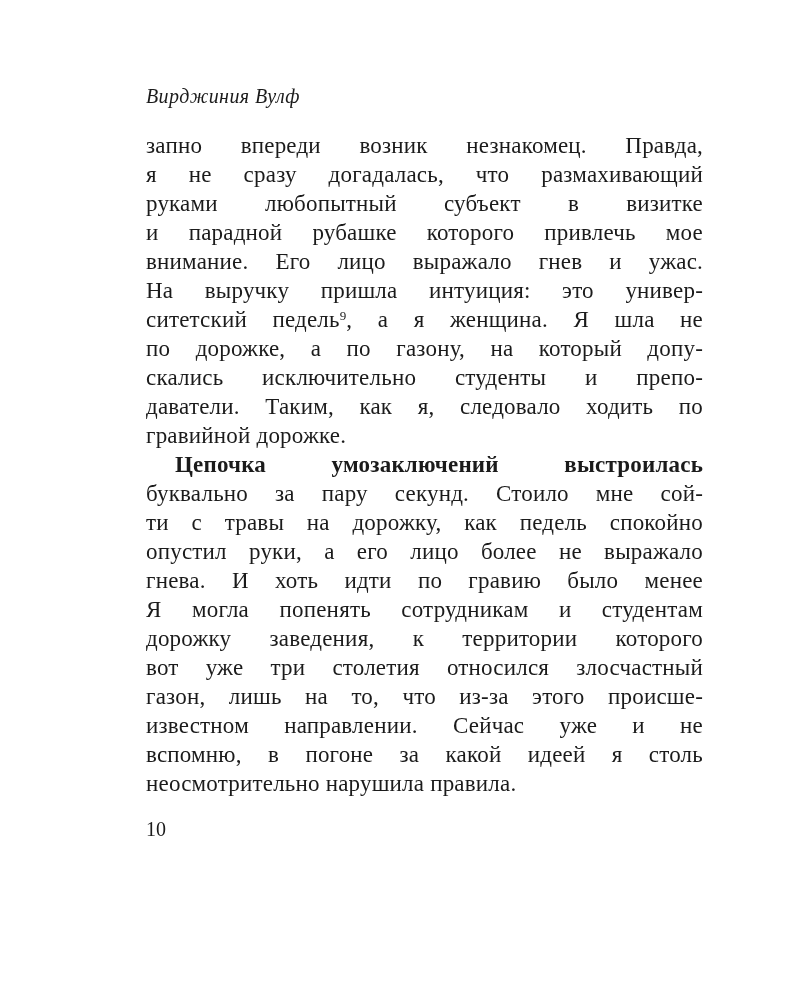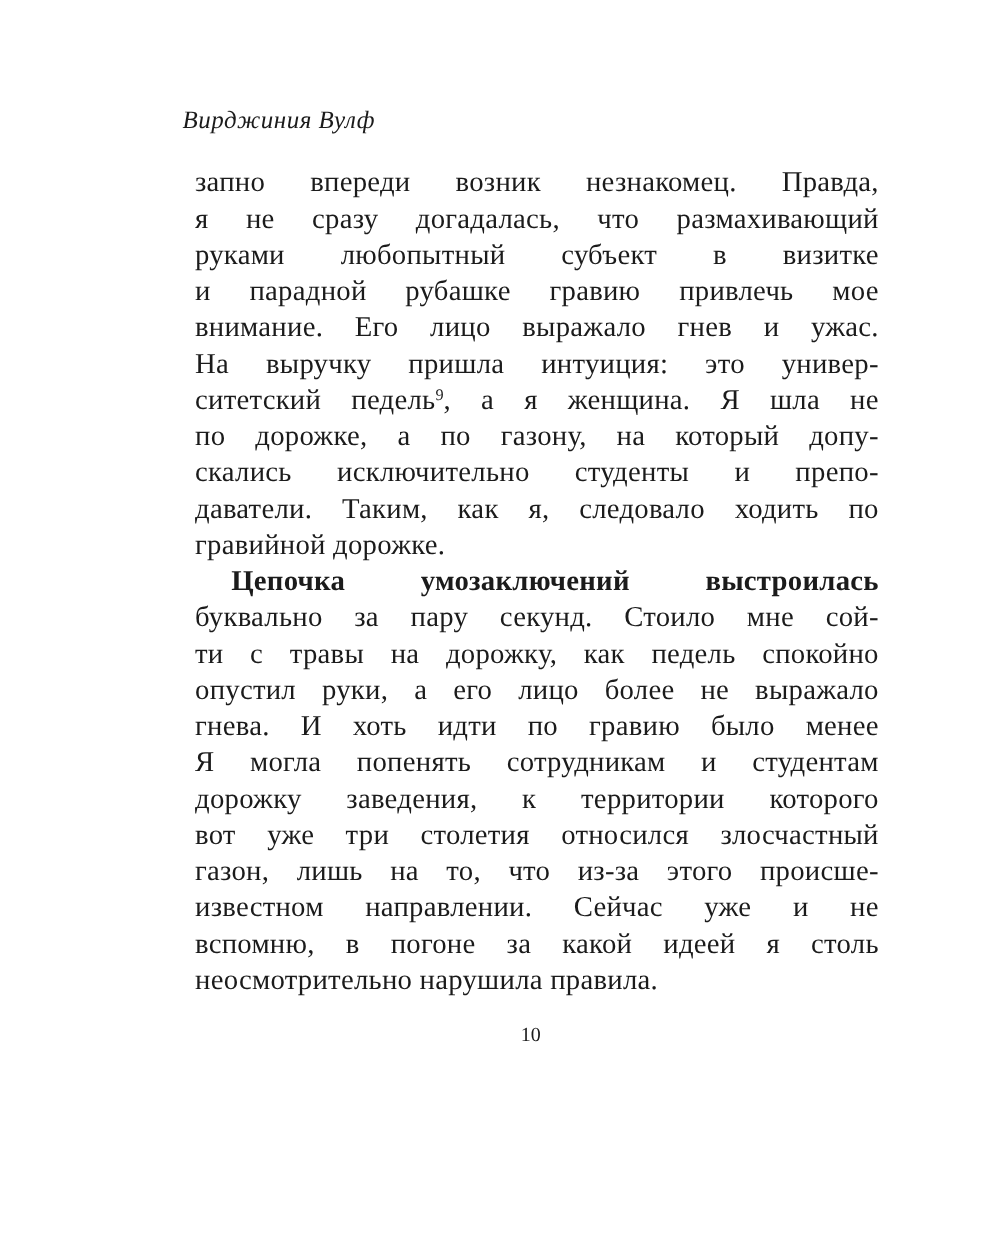--- a/index.html
+++ b/index.html
@@ -31,58 +31,56 @@
   .body-text {
     margin-top: 23px;
     font-size: 23px;
     line-height: 29px;
   }
   .line {
     text-align: justify;
     text-align-last: justify;
     letter-spacing: 0.2px;
     white-space: nowrap; 
-    margin-left: 10px;
   }
   .line.justified { white-space: normal; }
   .line.para-end {
     text-align-last: left;
     white-space: normal;
   }
   .line.indent {
     text-indent: 29px;
     font-weight: bold;
   }
   .line sup {
     font-size: 13px;
     line-height: 0;
     vertical-align: 7px;
     letter-spacing: 0;
   }
   .page-number {
     margin-top: 19px;
-    font-size: 16px;
+    font-size: 20px;
     line-height: 24px;
-    text-align: center;
   }
 </style>
 </head>
 <body>
 
 <div class="page">
   <div class="text-col">
 
     <div class="running-header">Вирджиния Вулф</div>
 
     <div class="body-text">
 
       <div class="line justified">запно впереди возник незнакомец. Правда,</div>
       <div class="line justified">я не сразу догадалась, что размахивающий</div>
       <div class="line justified">руками любопытный субъект в визитке</div>
-      <div class="line justified">и парадной рубашке гравию привлечь мое</div>
+      <div class="line justified">и парадной рубашке которого привлечь мое</div>
       <div class="line justified">внимание. Его лицо выражало гнев и ужас.</div>
       <div class="line justified">На выручку пришла интуиция: это универ-</div>
 
       <div class="line justified"><span>ситетский педель</span><sup>9</sup><span>, а я женщина. Я шла не</span></div>
 
       <div class="line justified">по дорожке, а по газону, на который допу-</div>
       <div class="line justified">скались исключительно студенты и препо-</div>
       <div class="line justified">даватели. Таким, как я, следовало ходить по</div>
       <div class="line para-end">гравийной дорожке.</div>
 

